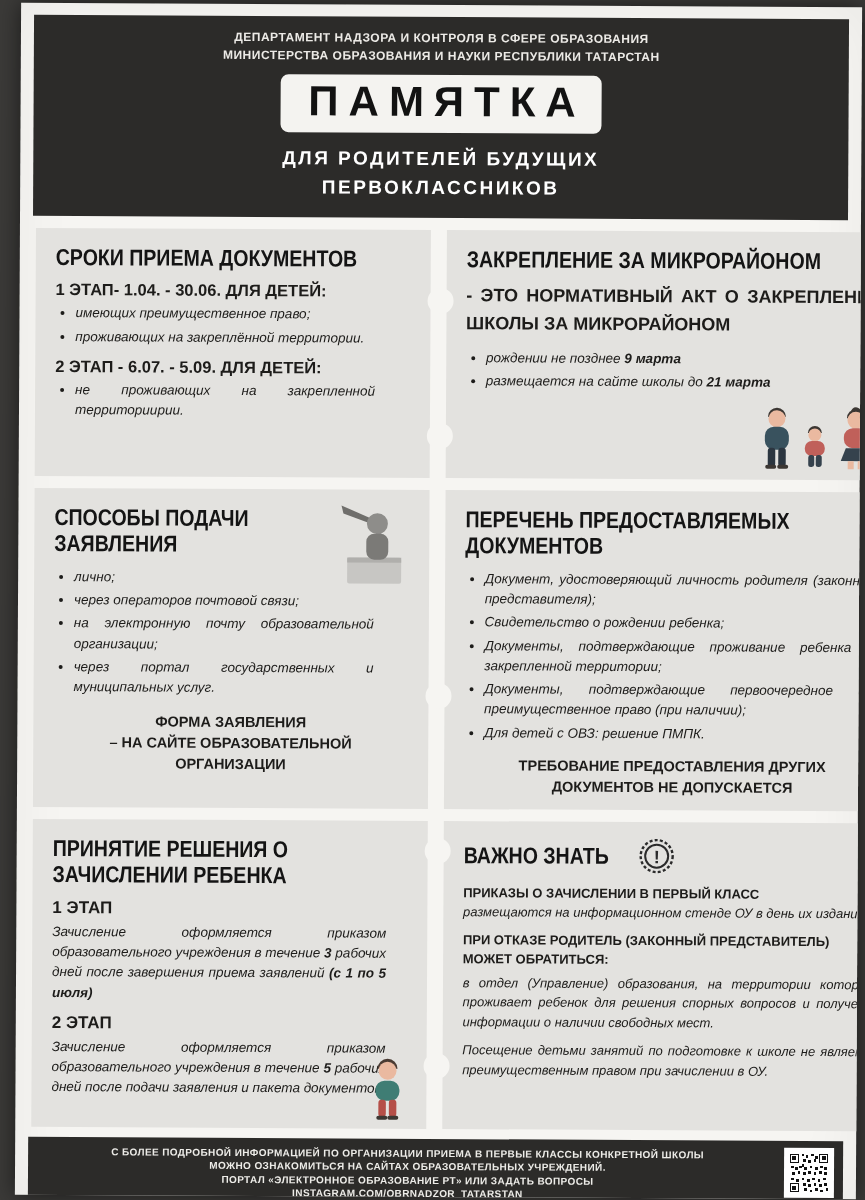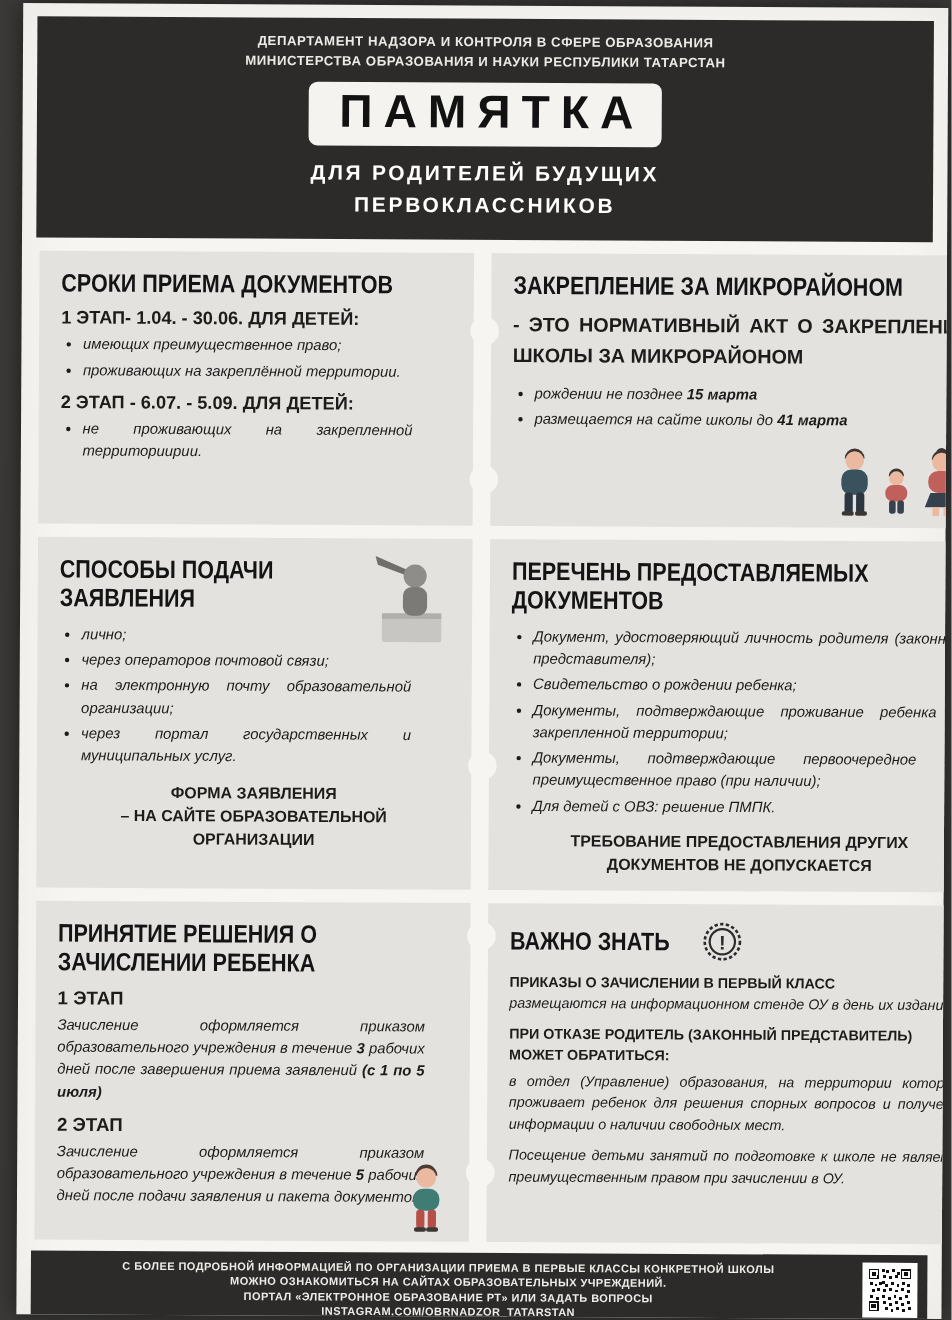--- a/index.html
+++ b/index.html
@@ -103,22 +103,22 @@
         <li>не проживающих на закрепленной территориирии.</li>
       </ul>
     </section>
 
     <section class="panel p-r1">
       <div class="sec-title">
         <span class="cond">ЗАКРЕПЛЕНИЕ ЗА МИКРОРАЙОНОМ</span>
       </div>
       <div class="just-b">- ЭТО НОРМАТИВНЫЙ АКТ О ЗАКРЕПЛЕНИИ ШКОЛЫ ЗА МИКРОРАЙОНОМ</div>
       <ul class="blist w286">
-        <li><span>рождении не позднее </span><b>15 марта</b></li>
-        <li><span>размещается на сайте школы до </span><b>41 марта</b></li>
+        <li><span>рождении не позднее </span><b>9 марта</b></li>
+        <li><span>размещается на сайте школы до </span><b>21 марта</b></li>
       </ul>
       <svg class="family" viewBox="0 0 140 70" aria-hidden="true">
         <g>
           <path d="M16 13a9 9 0 0 1 18 0z" fill="#3c3733"></path>
           <circle cx="25" cy="15" r="8.5" fill="#eab9a0"></circle>
           <rect x="13" y="23" width="24" height="23" rx="9" fill="#39525e"></rect>
           <rect x="16" y="44" width="7.5" height="19" rx="3" fill="#2c3640"></rect>
           <rect x="26.5" y="44" width="7.5" height="19" rx="3" fill="#2c3640"></rect>
           <rect x="13.5" y="61" width="11" height="4" rx="2" fill="#3c3733"></rect>
           <rect x="25.5" y="61" width="11" height="4" rx="2" fill="#3c3733"></rect>

